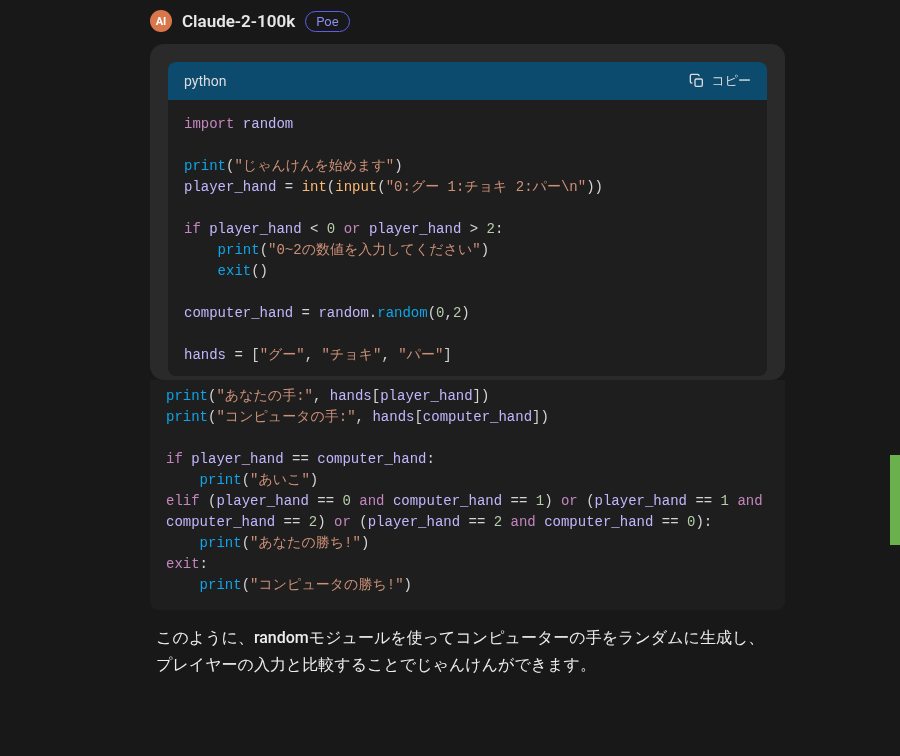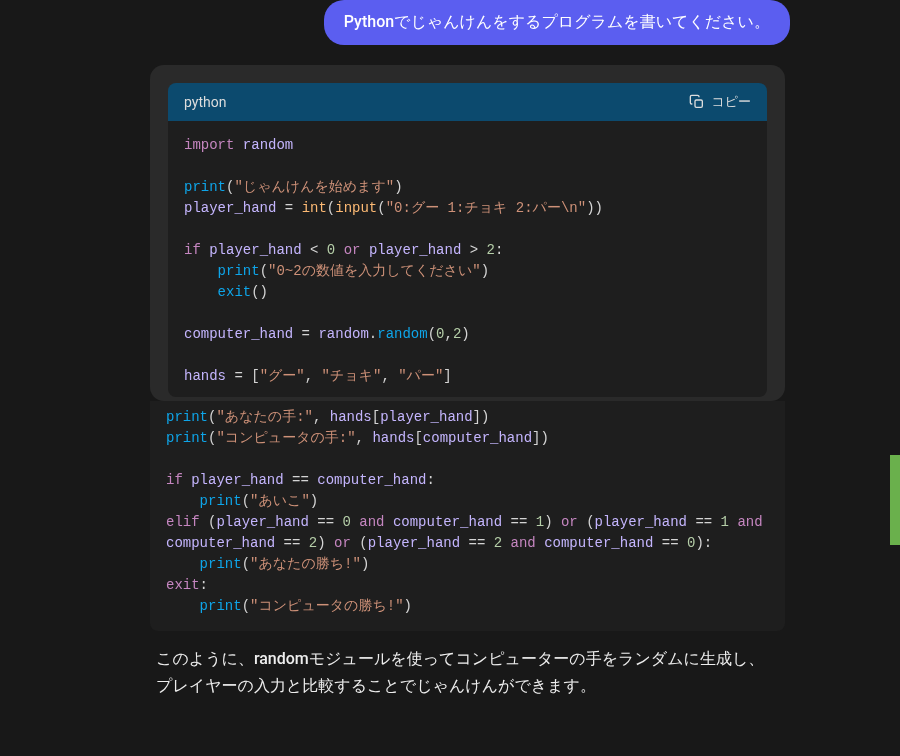--- a/index.html
+++ b/index.html
@@ -143,26 +143,28 @@
       width: 10px;
       height: 90px;
       background: #6ab04c;
     }
     pre { margin: 0; font-family: inherit; }
   </style>
 </head>
 <body>
 
 <div class="container">
-  <div class="user-message-row">
-    <div class="user-bubble">
-      <span>Pythonでじゃんけんをするプログラムを書いてください。</span>
+
+  <div class="bot-header">
+    <div class="avatar">
+      <span>AI</span>
     </div>
+    <div class="bot-name">Claude-2-100k</div>
+    <div class="poe-badge">Poe</div>
   </div>
-
 
   <div class="bot-message">
 
     <div class="code-block-wrap">
       <div class="code-header">
         <span>python</span>
         <span class="copy-btn">
           <svg viewBox="0 0 24 24" fill="none" stroke="currentColor" stroke-width="2">
             <rect x="9" y="9" width="11" height="11" rx="2"></rect>
             <path d="M5 15H4a2 2 0 0 1-2-2V4a2 2 0 0 1 2-2h9a2 2 0 0 1 2 2v1"></path>

